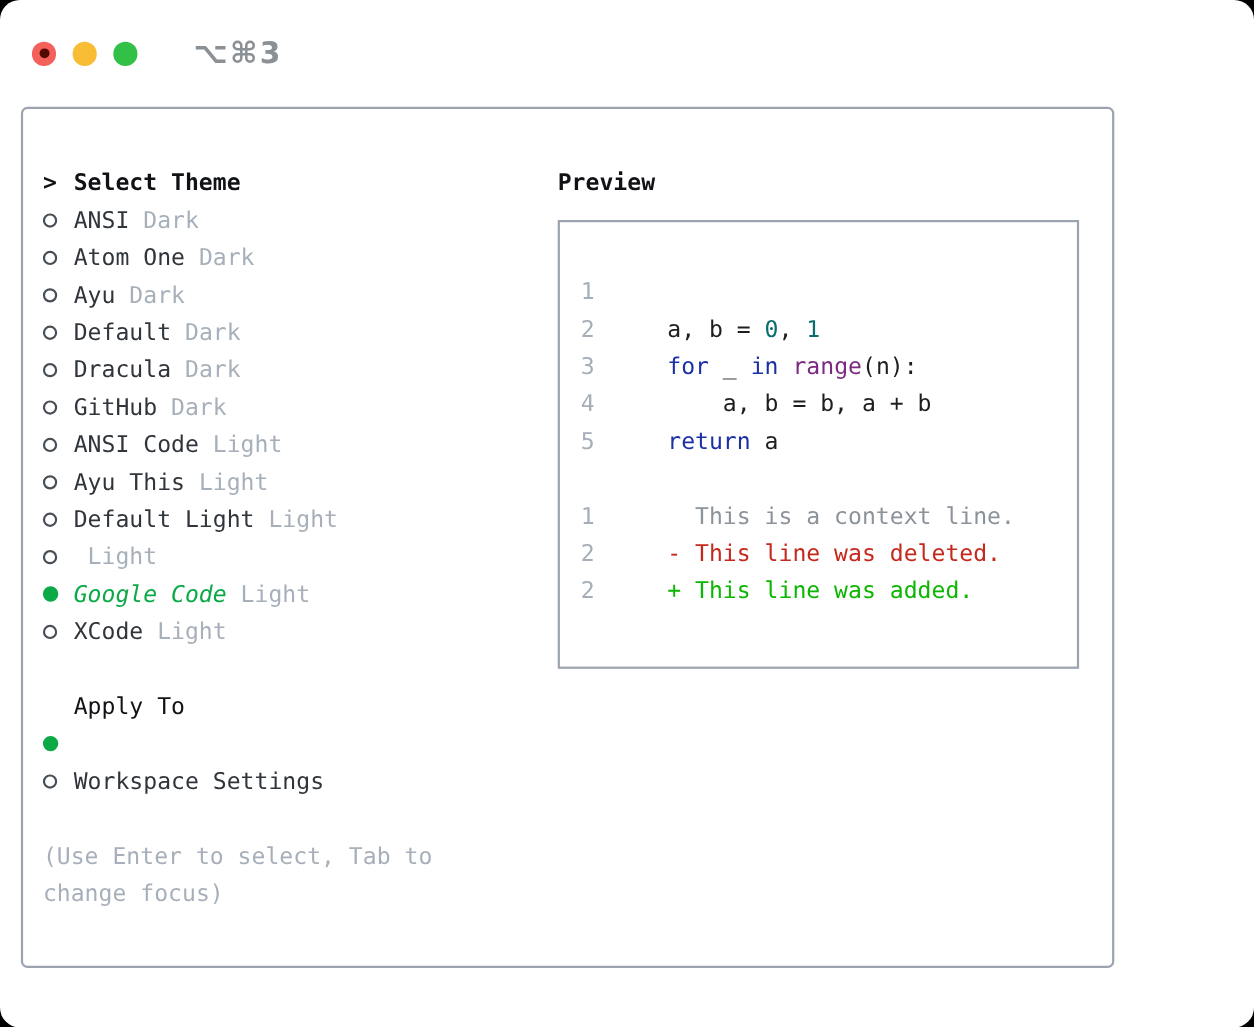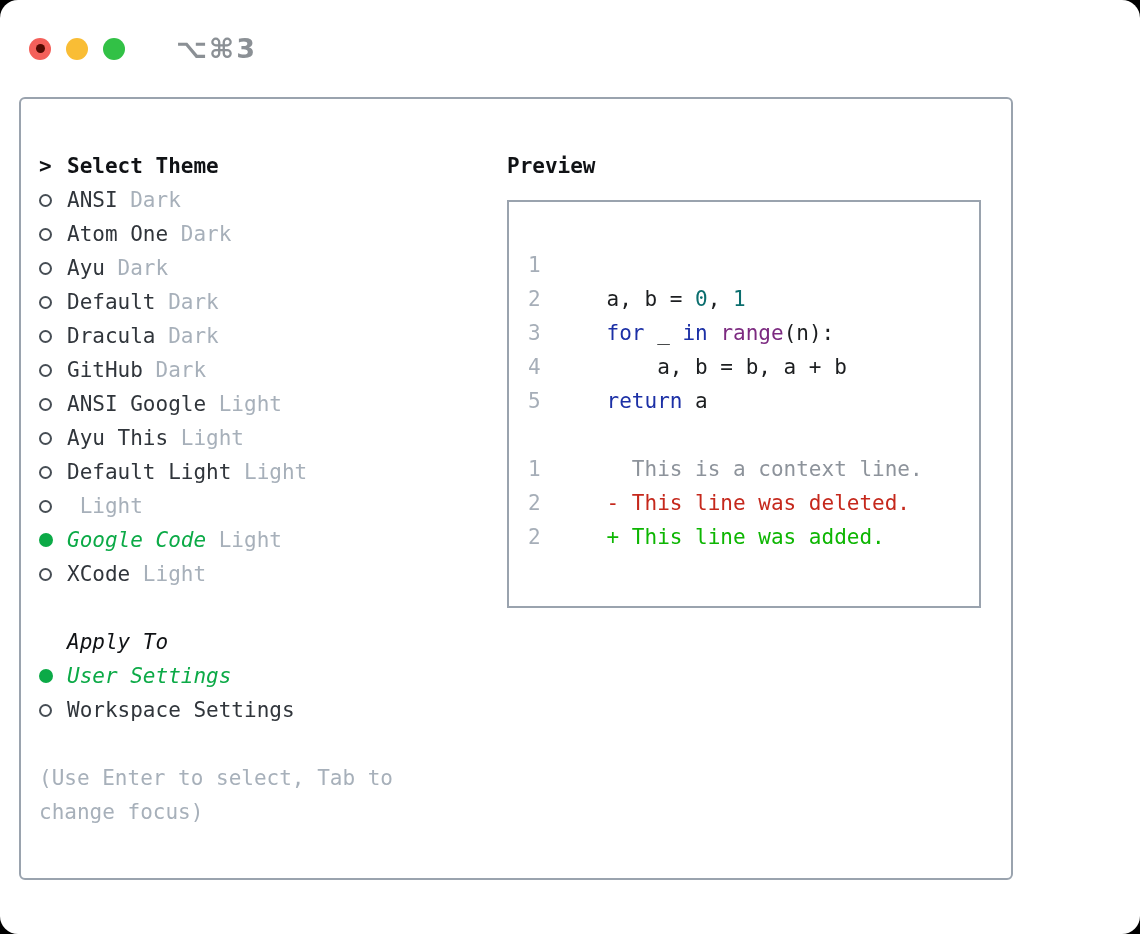--- a/index.html
+++ b/index.html
@@ -56,21 +56,21 @@
   .caret { font-weight: bold; color: var(--heading, #101215); }
   .hdr { font-weight: bold; color: var(--heading, #101215); text-align: right; }
   .circle {
     width: 13px; height: 13px; box-sizing: border-box;
     border: 2px solid #474e55; border-radius: 50%;
   }
   .circle.sel { border-color: var(--green, #0caa47); background: var(--green, #0caa47); width: 14px; height: 14px; }
   .item-name.sel { color: var(--green, #0caa47); font-style: italic; }
   .item-tag { color: var(--muted, #a7b0ba); margin-left: 1ch; }
   .spacer { height: 34px; }
-  .subhdr { color: var(--heading, #101215); font-style: italic; }
+  .subhdr { color: var(--heading, #101215); }
   .help {
     margin-top: 34px; width: 29ch;
     color: var(--muted, #a7b0ba); white-space: normal;
   }
   
   .preview-box {
     margin-left: 6px; margin-top: 17px;
     width: 474px; height: 408px; box-sizing: border-box;
     border: 2px solid var(--border, #9aa3ae);
     padding: 46px 0 0 19px;
@@ -108,37 +108,37 @@
         <span class="hdr">Select Theme</span>
       </div>
 
       <div id="theme-list">
           <div class="row"><span class="mark"><span class="circle"></span></span><span class="item-name">ANSI</span><span class="item-tag">Dark</span></div>
           <div class="row"><span class="mark"><span class="circle"></span></span><span class="item-name">Atom One</span><span class="item-tag">Dark</span></div>
           <div class="row"><span class="mark"><span class="circle"></span></span><span class="item-name">Ayu</span><span class="item-tag">Dark</span></div>
           <div class="row"><span class="mark"><span class="circle"></span></span><span class="item-name">Default</span><span class="item-tag">Dark</span></div>
           <div class="row"><span class="mark"><span class="circle"></span></span><span class="item-name">Dracula</span><span class="item-tag">Dark</span></div>
           <div class="row"><span class="mark"><span class="circle"></span></span><span class="item-name">GitHub</span><span class="item-tag">Dark</span></div>
-          <div class="row"><span class="mark"><span class="circle"></span></span><span class="item-name">ANSI Google</span><span class="item-tag">Light</span></div>
+          <div class="row"><span class="mark"><span class="circle"></span></span><span class="item-name">ANSI Code</span><span class="item-tag">Light</span></div>
           <div class="row"><span class="mark"><span class="circle"></span></span><span class="item-name">Ayu This</span><span class="item-tag">Light</span></div>
           <div class="row"><span class="mark"><span class="circle"></span></span><span class="item-name">Default Light</span><span class="item-tag">Light</span></div>
           <div class="row"><span class="mark"><span class="circle"></span></span><span class="item-tag">Light</span></div>
           <div class="row"><span class="mark"><span class="circle sel"></span></span><span class="item-name sel">Google Code</span><span class="item-tag">Light</span></div>
           <div class="row"><span class="mark"><span class="circle"></span></span><span class="item-name">XCode</span><span class="item-tag">Light</span></div>
         </div>
 
       <div class="spacer"></div>
 
       <div class="row">
         <span class="mark"></span>
         <span class="subhdr">Apply To</span>
       </div>
 
       <div id="apply-list">
-          <div class="row"><span class="mark"><span class="circle sel"></span></span><span class="item-name sel">User Settings</span></div>
+          <div class="row"><span class="mark"><span class="circle sel"></span></span></div>
           <div class="row"><span class="mark"><span class="circle"></span></span><span class="item-name">Workspace Settings</span></div>
         </div>
 
       <div class="help">(Use Enter to select, Tab to change focus)</div>
     </div>
 
     <div class="right-col">
       <div class="row">
         <span class="hdr" style="margin-left:6px">Preview</span>
       </div>

